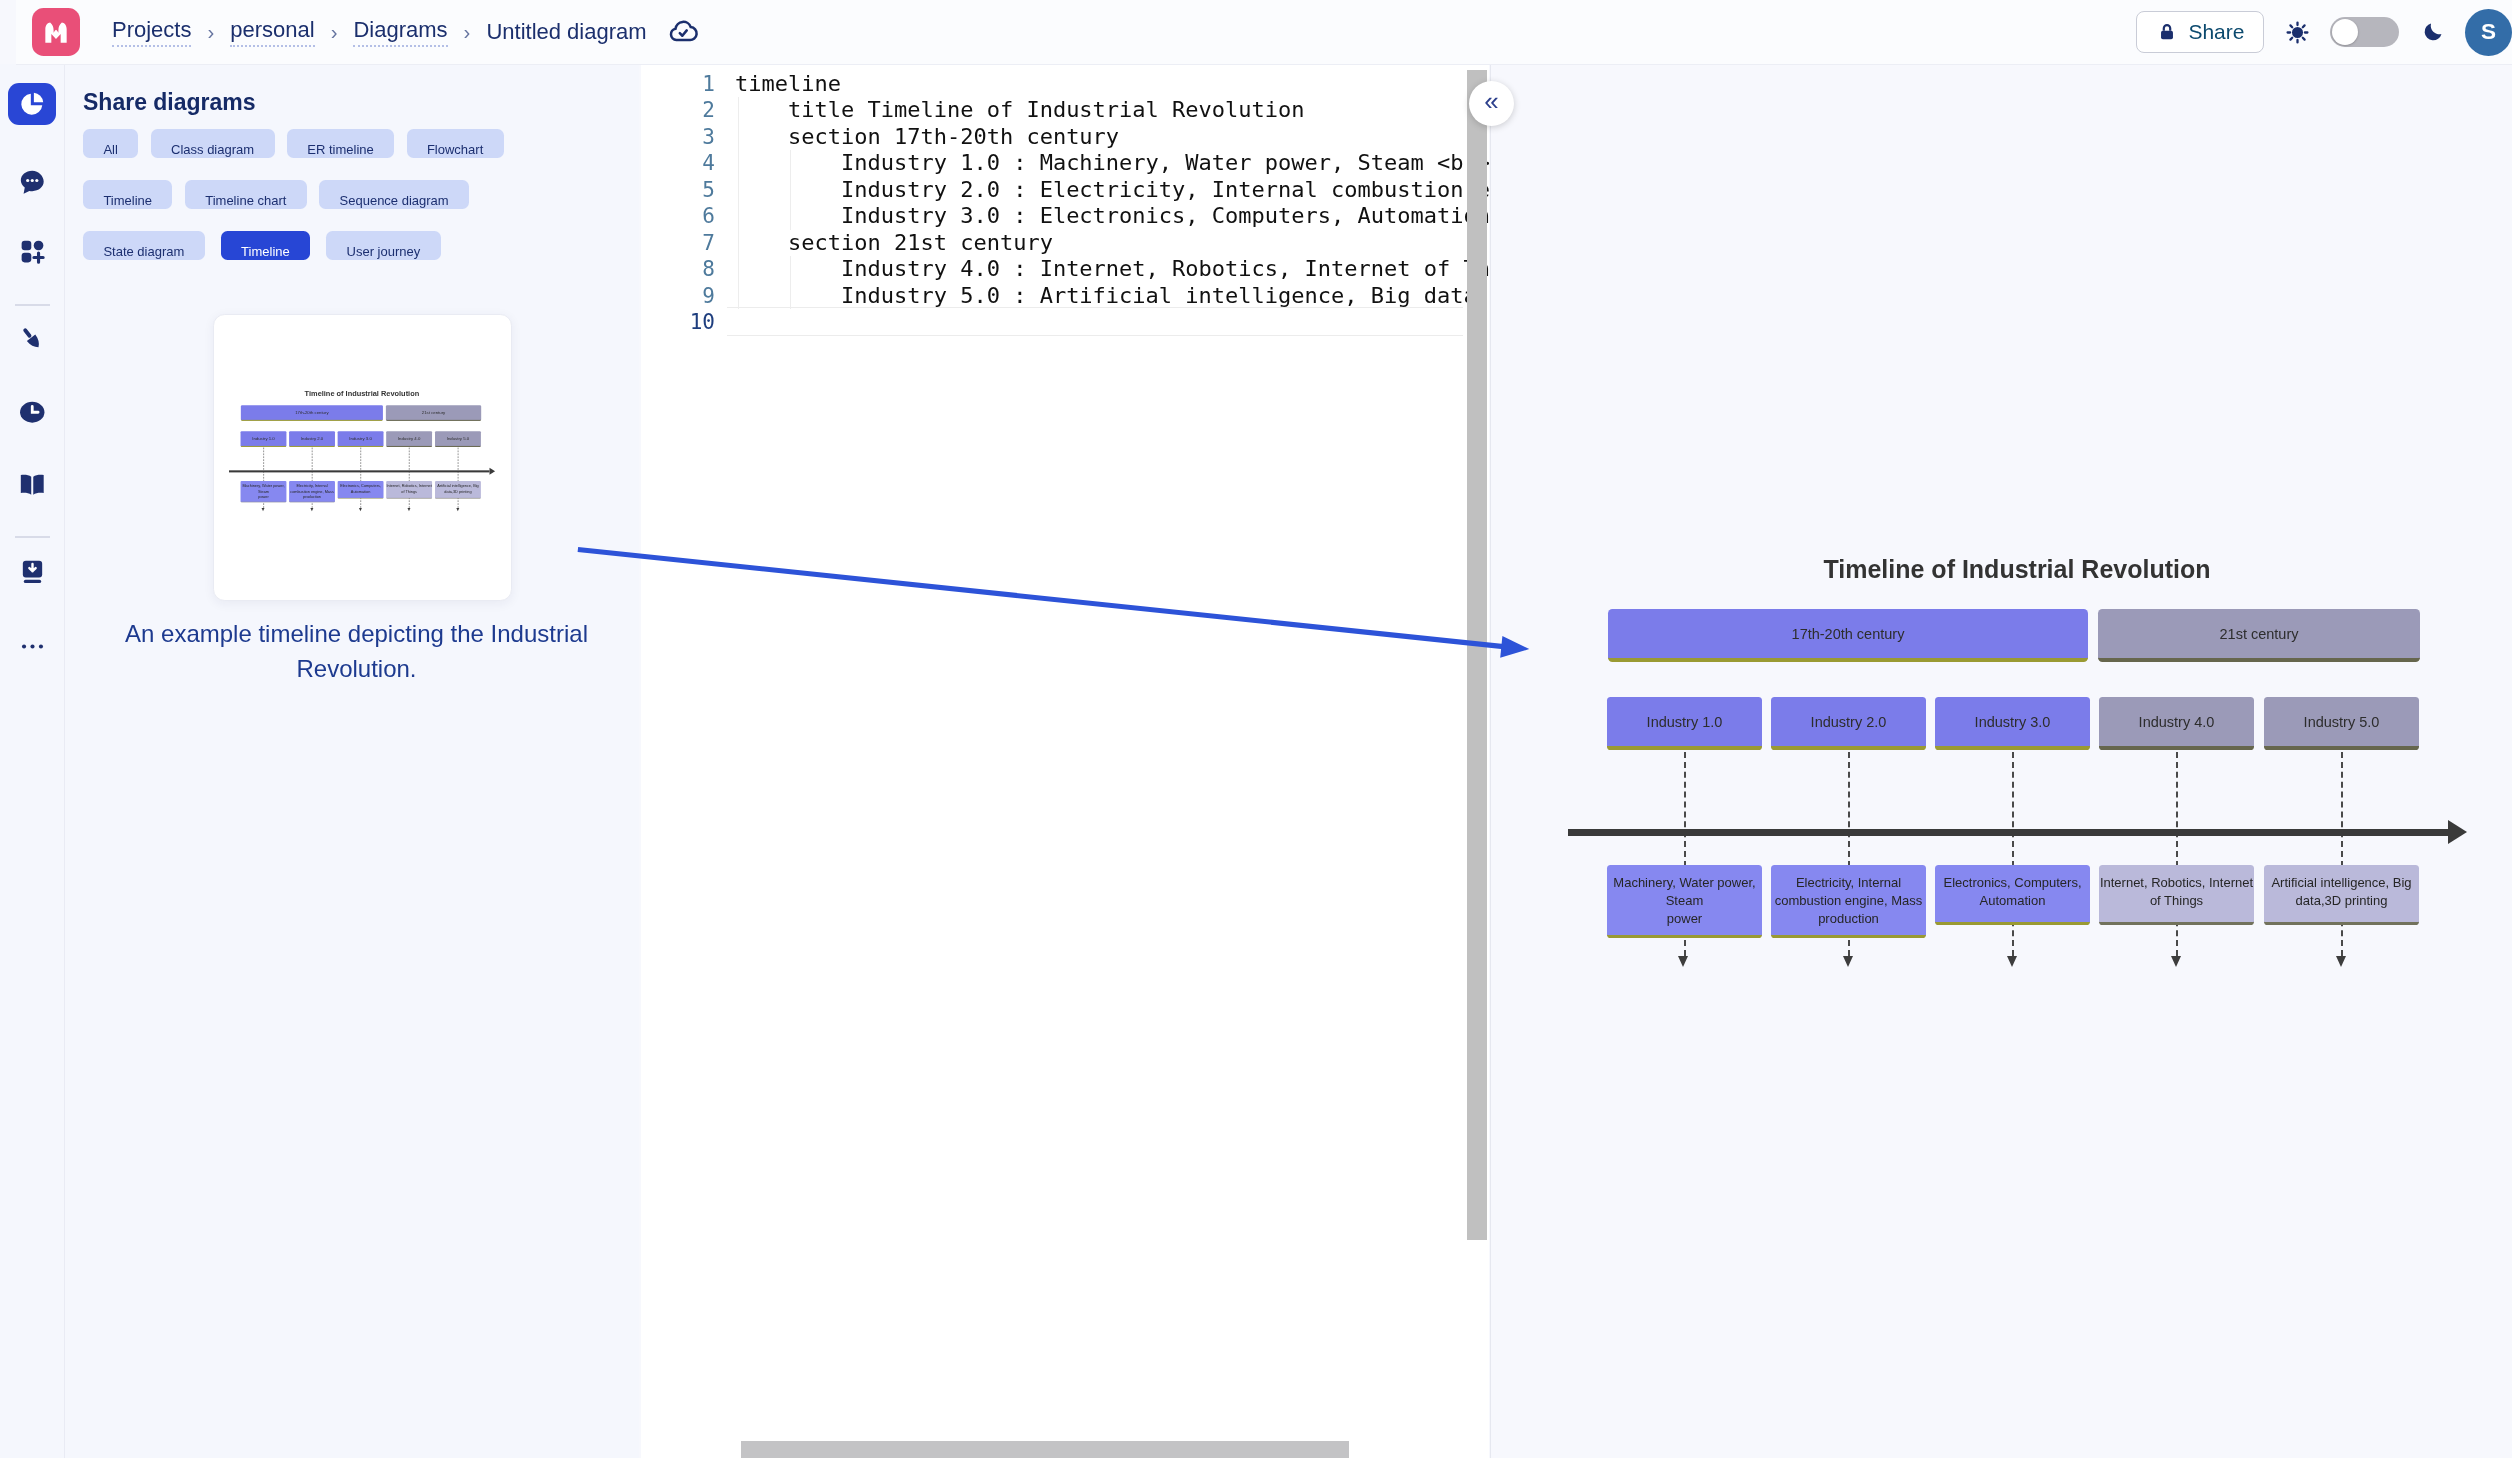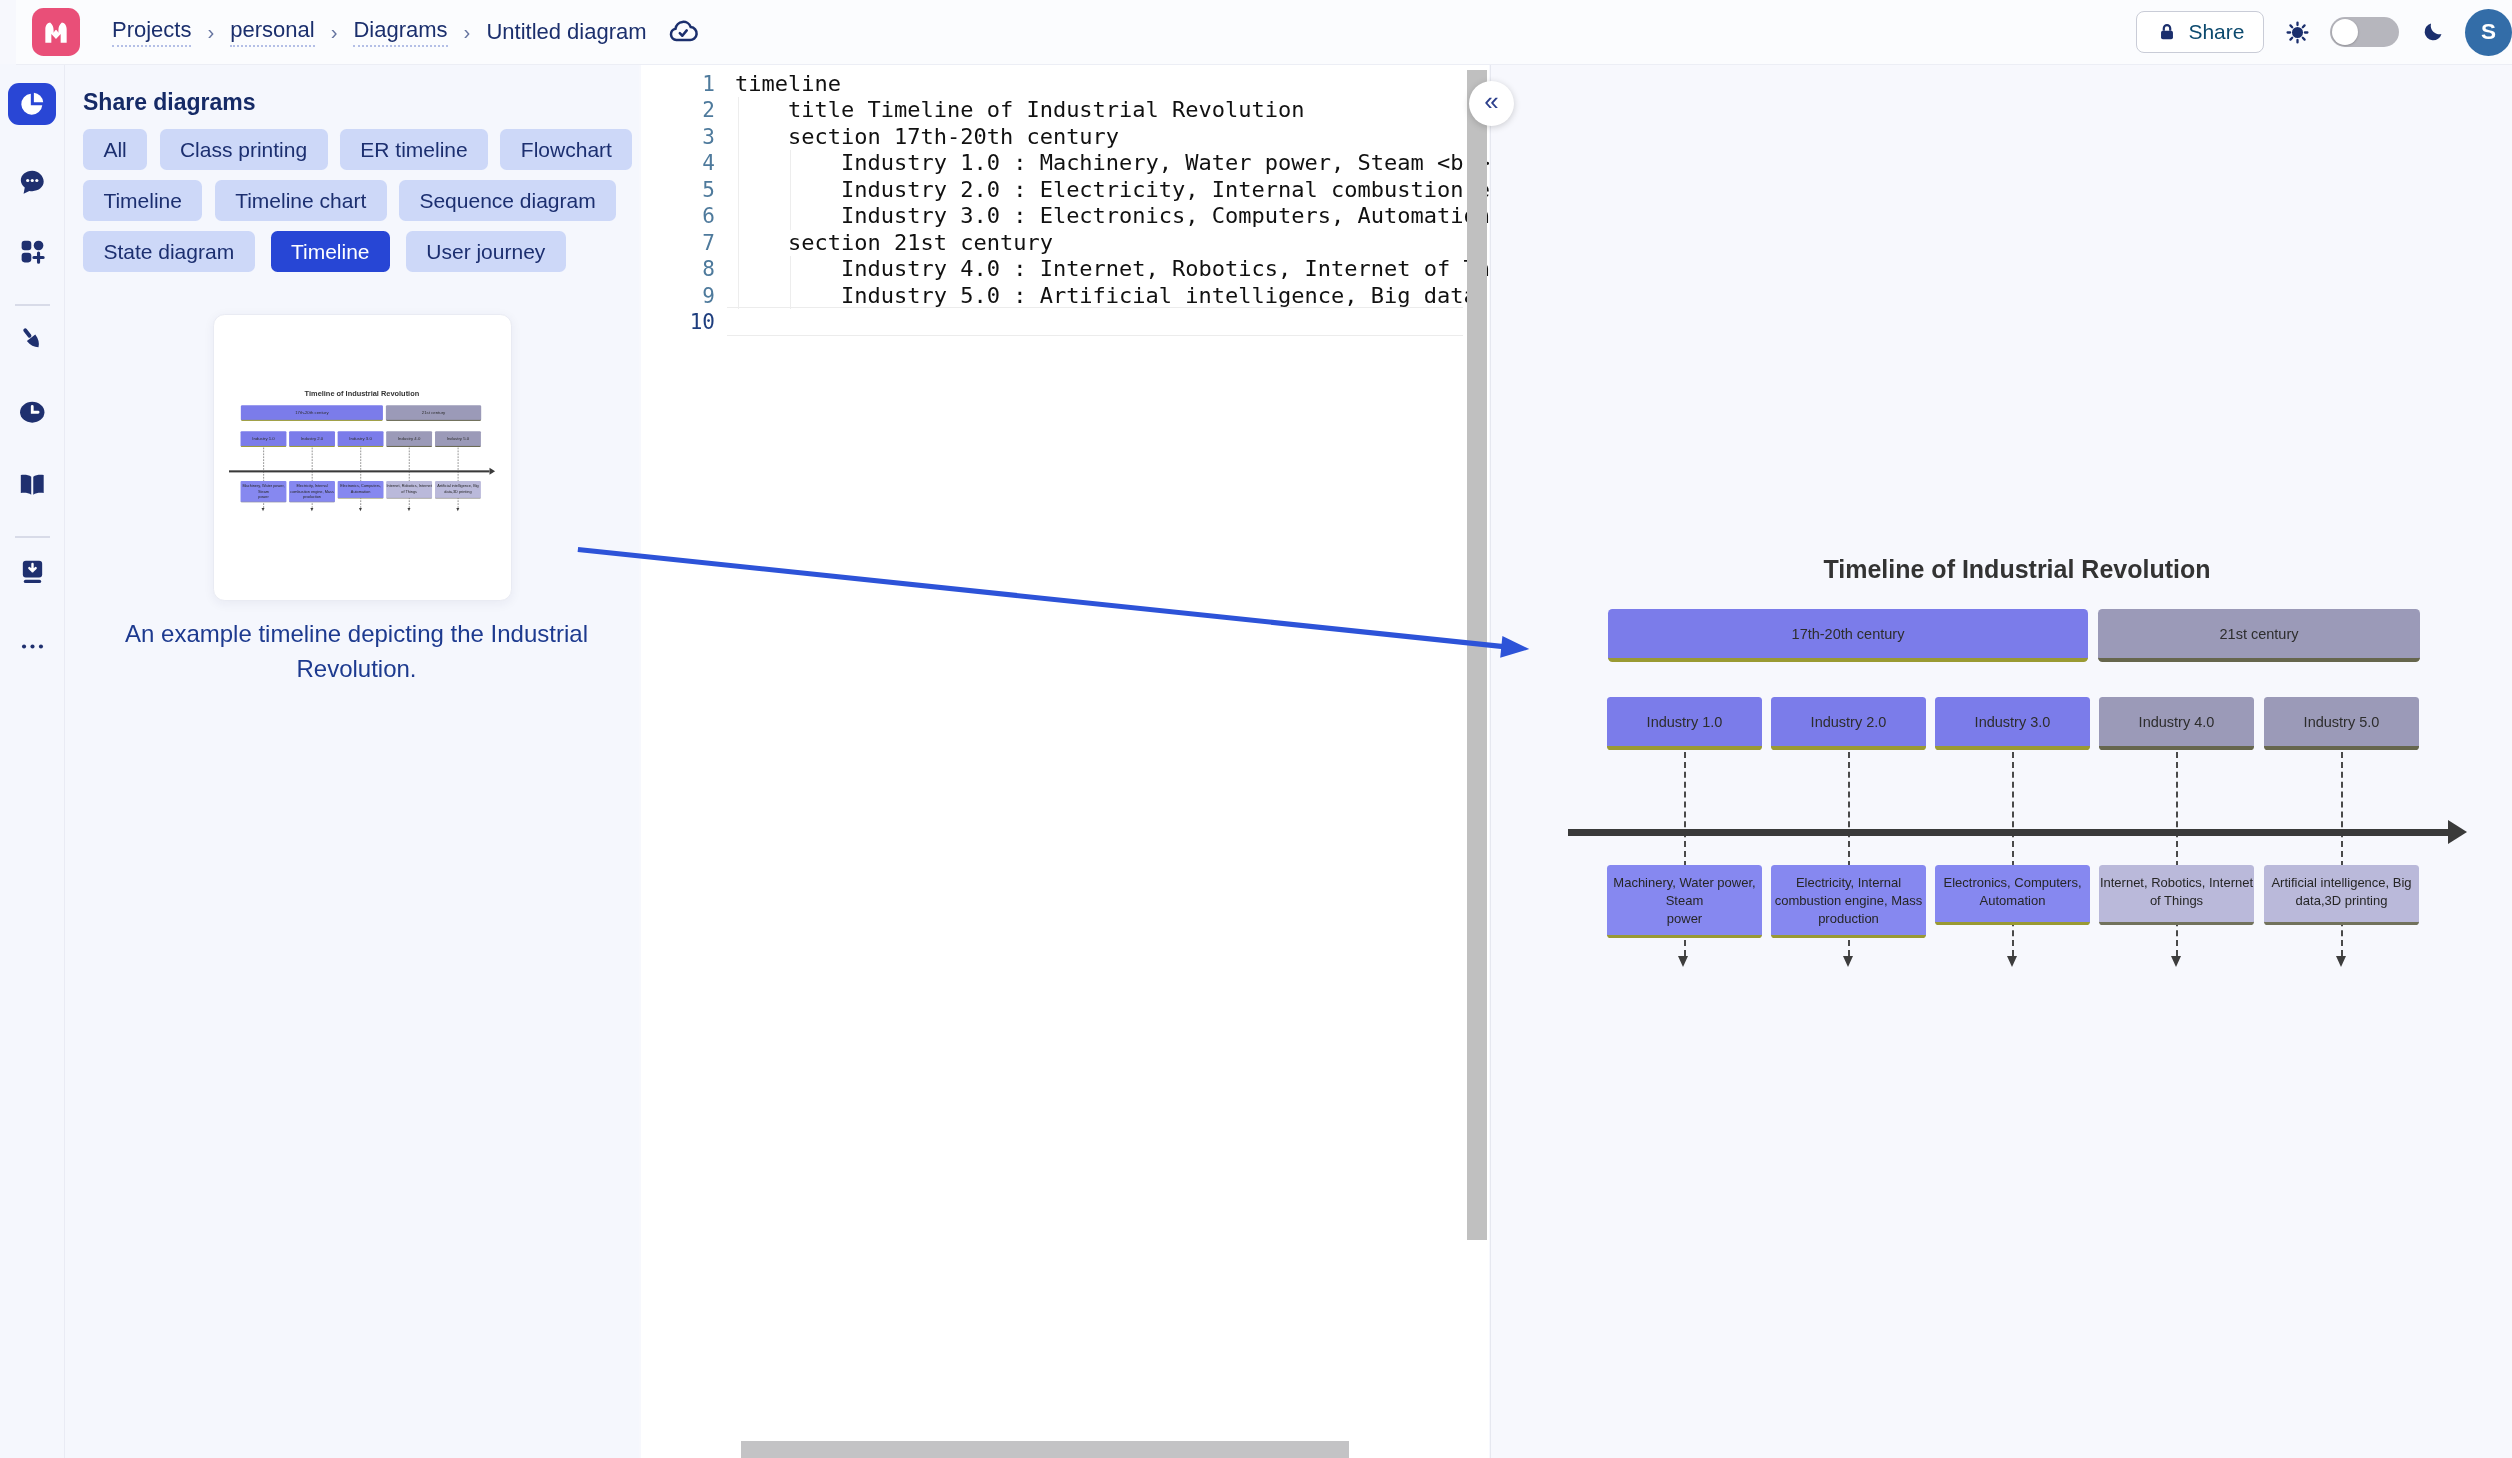--- a/index.html
+++ b/index.html
@@ -28,22 +28,22 @@
   #rail{position:absolute;left:0;top:64px;width:64px;height:1394px;background:#f5f7fd;
         border-right:1.5px solid #e9ebf4;z-index:30;}
   .rail-item{position:absolute;left:0;width:64px;display:flex;justify-content:center;cursor:pointer;}
   .rail-tile{width:48px;height:42px;border-radius:11px;background:#2946d5;
              display:flex;align-items:center;justify-content:center;}
   .rail-div{position:absolute;left:14.5px;width:35px;height:1.5px;background:#d8dbe8;}
   
   #panel{position:absolute;left:65px;top:64px;width:574px;height:1394px;background:#f5f7fd;z-index:20;}
   #panel-heading{position:absolute;left:18px;top:25px;font-size:23px;font-weight:bold;color:#152a66;}
   .chip-row{position:absolute;left:18px;display:flex;gap:12.4px;}
-  .chip{height:41px;line-height:41px;padding:0 20.4px;border-radius:6.5px;background:#cdd8f8;
-        color:#1c2f70;font-size:21px;cursor:pointer;white-space:nowrap;}
+  .chip{height:29px;line-height:41px;padding:0 20.4px;border-radius:6.5px;background:#cdd8f8;
+        color:#1c2f70;font-size:13px;cursor:pointer;white-space:nowrap;}
   .chip.active{background:#2746d5;color:#fff;}
   #thumb-card{position:absolute;left:148px;top:250px;width:297px;height:285px;background:#fff;
               border:0.7px solid #e9ebf3;border-radius:11.6px;box-shadow:0 2.9px 10.2px rgba(30,40,90,.06);
               cursor:pointer;overflow:hidden;}
   #thumb-scale{position:absolute;left:14.5px;top:76px;transform:scale(0.296);transform-origin:0 0;}
   #caption{position:absolute;left:8px;top:552px;width:567px;text-align:center;
            font-size:24px;line-height:35px;color:#1d3a8f;font-weight:500;}
   
   #editor{position:absolute;left:641px;top:64px;width:848px;height:1394px;background:#fff;
           overflow:hidden;z-index:10;cursor:text;}
@@ -223,21 +223,21 @@
             <circle cx="19" cy="12" r="1.7"></circle>
         </svg>
       </span>
     </div>
   </div>
 
   <div id="panel">
     <div id="panel-heading">Share diagrams</div>
     <div class="chip-row" style="top:65px;" id="chip-row-0">
         <div class="chip">All</div>
-        <div class="chip">Class printing</div>
+        <div class="chip">Class diagram</div>
         <div class="chip">ER timeline</div>
         <div class="chip">Flowchart</div>
       </div>
     <div class="chip-row" style="top:116px;" id="chip-row-1">
         <div class="chip">Timeline</div>
         <div class="chip">Timeline chart</div>
         <div class="chip">Sequence diagram</div>
       </div>
     <div class="chip-row" style="top:167px;gap:16px;" id="chip-row-2">
         <div class="chip">State diagram</div>

